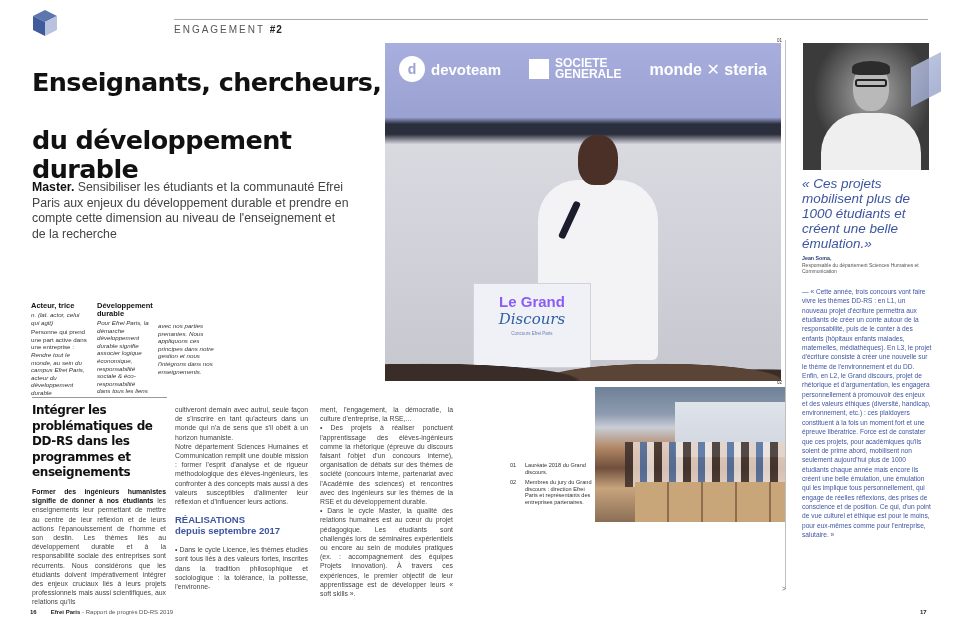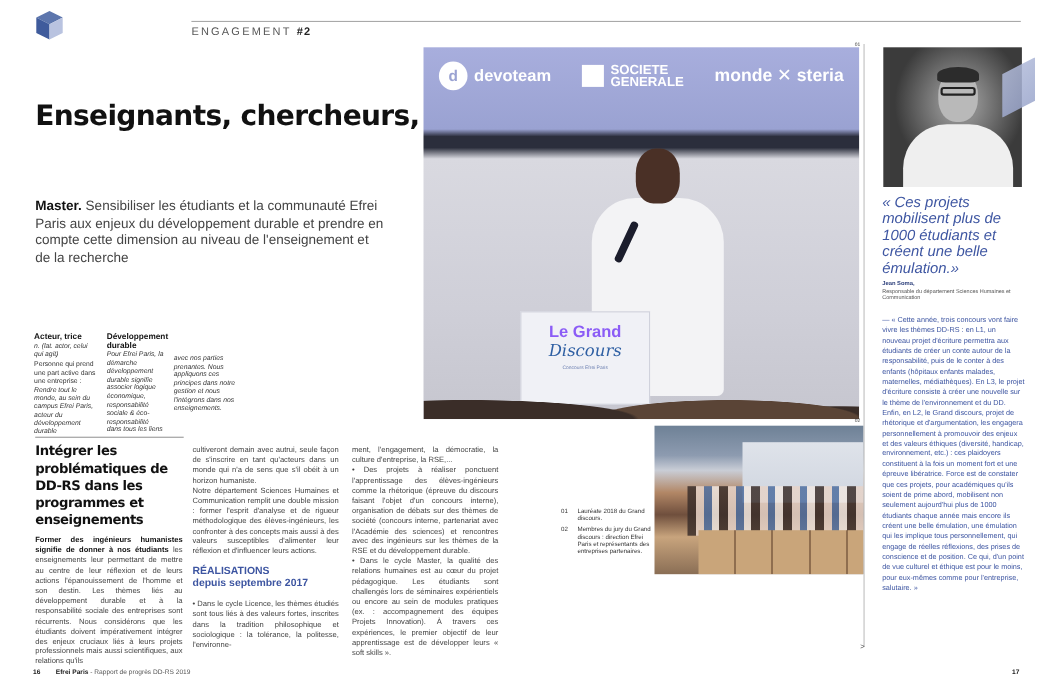--- a/index.html
+++ b/index.html
@@ -8,21 +8,21 @@
 
   .abs { position: absolute; }
 
   
   .logo-cube { left: 30px; top: 8px; width: 30px; height: 30px; }
   .header-rule { left: 174px; top: 19px; width: 754px; height: 1px; background: #a9a9a9; }
   .section-label { left: 174px; top: 24px; font-size: 10px; letter-spacing: 2px; color: #555; }
   .section-label b { color: #222; letter-spacing: 1px; }
 
   
-  .title { left: 32px; top: 92px; width: 350px; font-family: "DejaVu Sans", sans-serif; font-weight: bold; font-size: 25.5px; line-height: 29px; color: #111; letter-spacing: -0.6px; }
+  .title { left: 32px; top: 68px; width: 350px; font-family: "DejaVu Sans", sans-serif; font-weight: bold; font-size: 25.5px; line-height: 29px; color: #111; letter-spacing: -0.6px; }
   .lede { left: 32px; top: 180px; width: 320px; font-size: 12.3px; line-height: 15.5px; color: #444; }
   .lede b { color: #111; }
 
   
   .gloss { top: 302px; font-size: 6.2px; line-height: 7.6px; color: #333; }
   .gloss .gt { font-weight: bold; font-size: 7.5px; line-height: 8px; color: #111; display:block; margin-bottom: 1px; }
   .gloss .gi { font-style: italic; display:block; }
   .gloss .gb { display:block; margin-top: 2px; }
   .gloss-1 { left: 31px; width: 58px; }
   .gloss-2 { left: 97px; width: 52px; }
@@ -99,20 +99,21 @@
 </svg>
 <div class="abs header-rule"></div>
 <div class="abs section-label">
   <span>ENGAGEMENT</span>
   <b>#2</b>
 </div>
 
 <h1 class="abs title">
   <span>Enseignants, chercheurs,</span><br>
   <br>
+  <span>du développement durable</span>
 </h1>
 <p class="abs lede"><b>Master.</b><span> Sensibiliser les étudiants et la communauté Efrei Paris aux enjeux du développement durable et prendre en compte cette dimension au niveau de l'enseignement et de la recherche</span></p>
 
 <div class="abs gloss gloss-1">
   <span class="gt">Acteur, trice</span>
   <span class="gi">n. (lat. actor, celui qui agit)</span>
   <span class="gb">Personne qui prend une part active dans une entreprise :</span>
   <span class="gi">Rendre tout le monde, au sein du campus Efrei Paris, acteur du développement durable</span>
 </div>
 <div class="abs gloss gloss-2">

